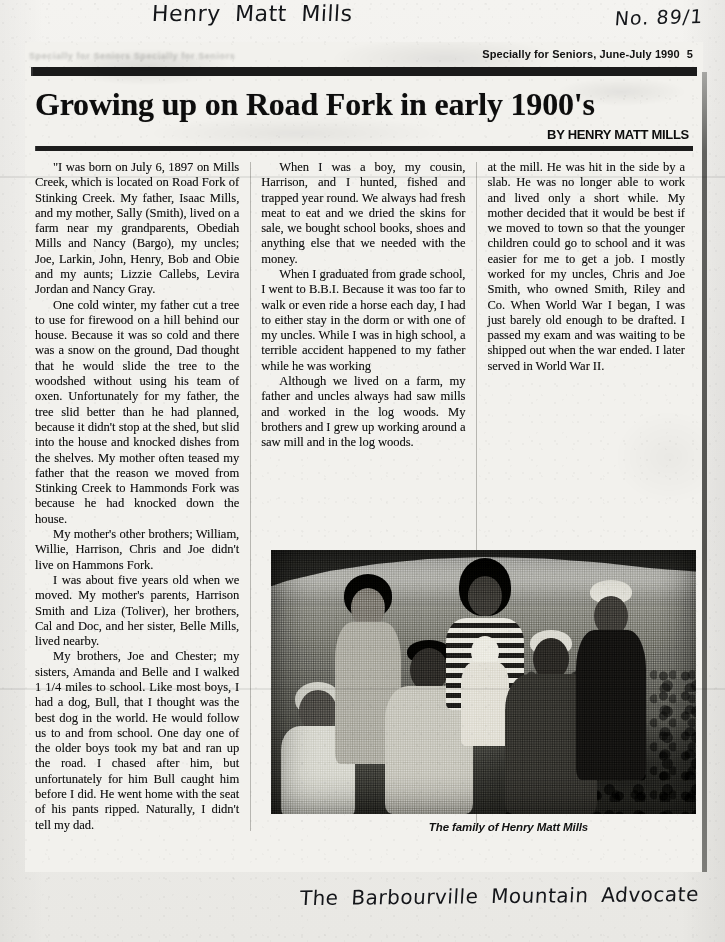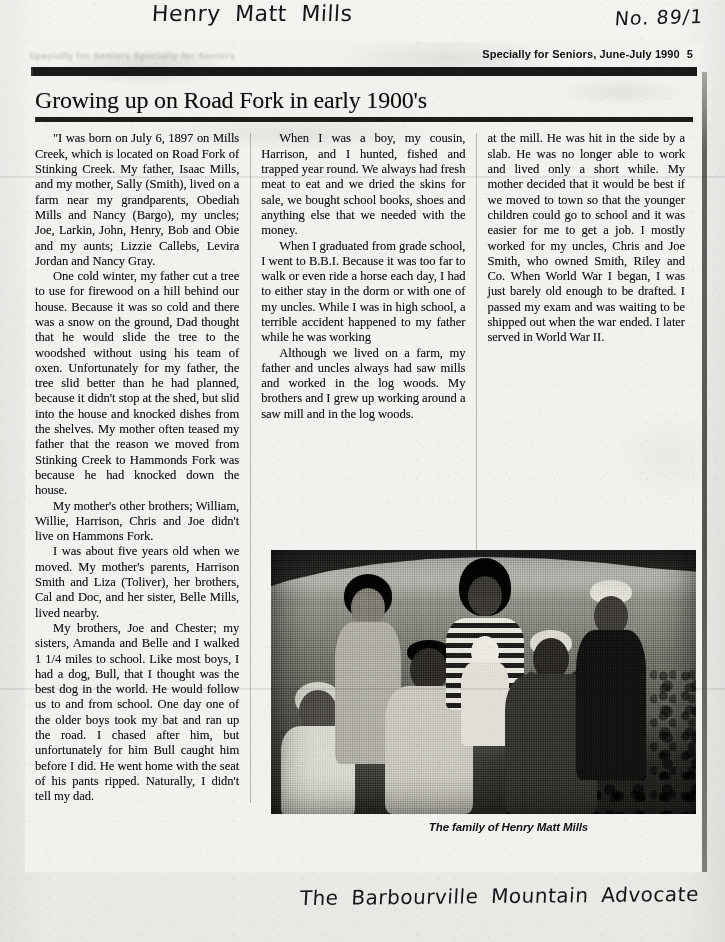--- a/index.html
+++ b/index.html
@@ -139,22 +139,22 @@
     background-image: linear-gradient(90deg, rgba(255,255,255,.10) 0 2px, transparent 2px 7px);
   }
 
   
   .masthead {
     position: relative;
     padding: 8px 10px 0 10px;
   }
   .headline {
     font-family: "Liberation Serif", serif;
-    font-weight: normal;
-    font-size: 24px;
+    font-weight: bold;
+    font-size: 32px;
     line-height: 1.06;
     letter-spacing: -0.2px;
     color: #0d0d0d;
     white-space: nowrap;
     text-shadow: 0 0 1px rgba(0,0,0,.28);
   }
   .byline {
     text-align: right;
     font-family: "Liberation Sans", sans-serif;
     font-weight: bold;
@@ -310,20 +310,21 @@
     <div class="toprail">
       <div class="ghost-text">Specially for Seniors  Specially for Seniors</div>
       <div class="folio">
         <span>Specially for Seniors, June-July 1990</span><span class="pageno">5</span>
       </div>
       <div class="rule-thick"></div>
     </div>
 
     <div class="masthead">
       <div class="headline">Growing up on Road Fork in early 1900's</div>
+      <div class="byline">BY HENRY MATT MILLS</div>
       <div class="rule-thin"></div>
     </div>
 
     <div class="columns">
 
       <div class="col col1">
         <p>"I was born on July 6, 1897 on Mills Creek, which is located on Road Fork of Stinking Creek. My father, Isaac Mills, and my mother, Sally (Smith), lived on a farm near my grandparents, Obediah Mills and Nancy (Bargo), my uncles; Joe, Larkin, John, Henry, Bob and Obie and my aunts; Lizzie Callebs, Levira Jordan and Nancy Gray.</p>
         <p>One cold winter, my father cut a tree to use for firewood on a hill behind our house. Because it was so cold and there was a snow on the ground, Dad thought that he would slide the tree to the woodshed without using his team of oxen. Unfortunately for my father, the tree slid better than he had planned, because it didn't stop at the shed, but slid into the house and knocked dishes from the shelves. My mother often teased my father that the reason we moved from Stinking Creek to Hammonds Fork was because he had knocked down the house.</p>
         <p>My mother's other brothers; William, Willie, Harrison, Chris and Joe didn't live on Hammons Fork.</p>
         <p>I was about five years old when we moved. My mother's parents, Harrison Smith and Liza (Toliver), her brothers, Cal and Doc, and her sister, Belle Mills, lived nearby.</p>

